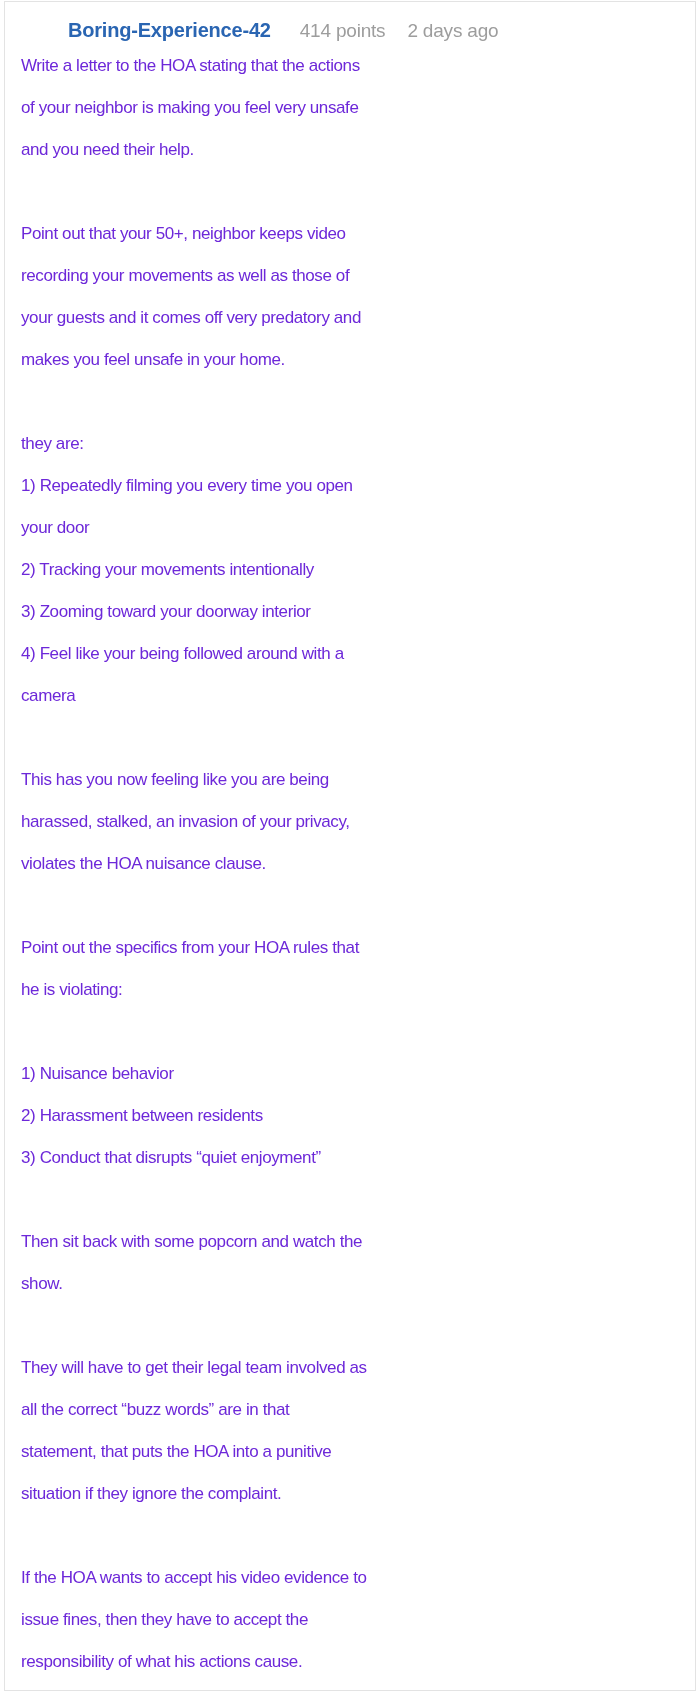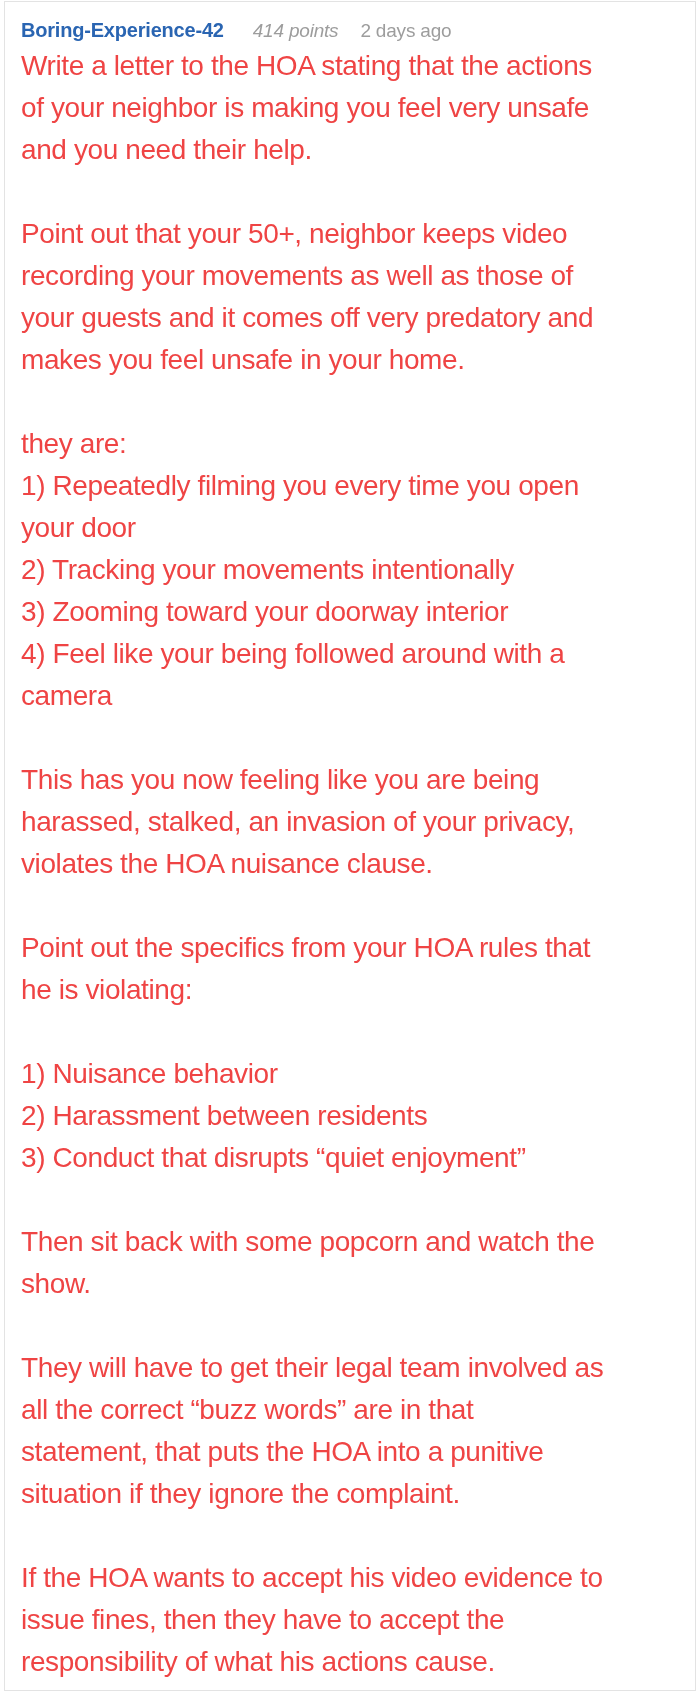--- a/index.html
+++ b/index.html
@@ -20,42 +20,43 @@
     border: 1px solid #e3e3e3;
     box-sizing: border-box;
     padding: 15px 16px 9px 16px;
     overflow: hidden;
   }
   .comment-header {
     display: flex;
     align-items: center;
     line-height: 27px;
     white-space: nowrap;
+    margin-left: 47px;
   }
   .username {
     font-size: 20px;
     font-weight: bold;
     color: #2a65b2;
     letter-spacing: -0.2px;
     cursor: pointer;
     text-decoration: none;
   }
   .meta {
     font-size: 19px;
     color: #9d9d9d;
     letter-spacing: -0.2px;
   }
-  .meta.points { margin-left: 29px; font-style: italic; }
+  .meta.points { margin-left: 29px; }
   .meta.timestamp { margin-left: 22px; }
   .comment-body {
     margin-top: 1px;
-    font-size: 28px;
+    font-size: 17px;
     line-height: 42px;
     letter-spacing: -0.4px;
-    color: #ef4444;
+    color: #6d28d9;
     white-space: pre;
   }
 </style>
 </head>
 <body>
 
 <div class="comment-card">
   <div class="comment-header">
     <span class="username">Boring-Experience-42</span>
     <span class="meta points">414 points</span>

